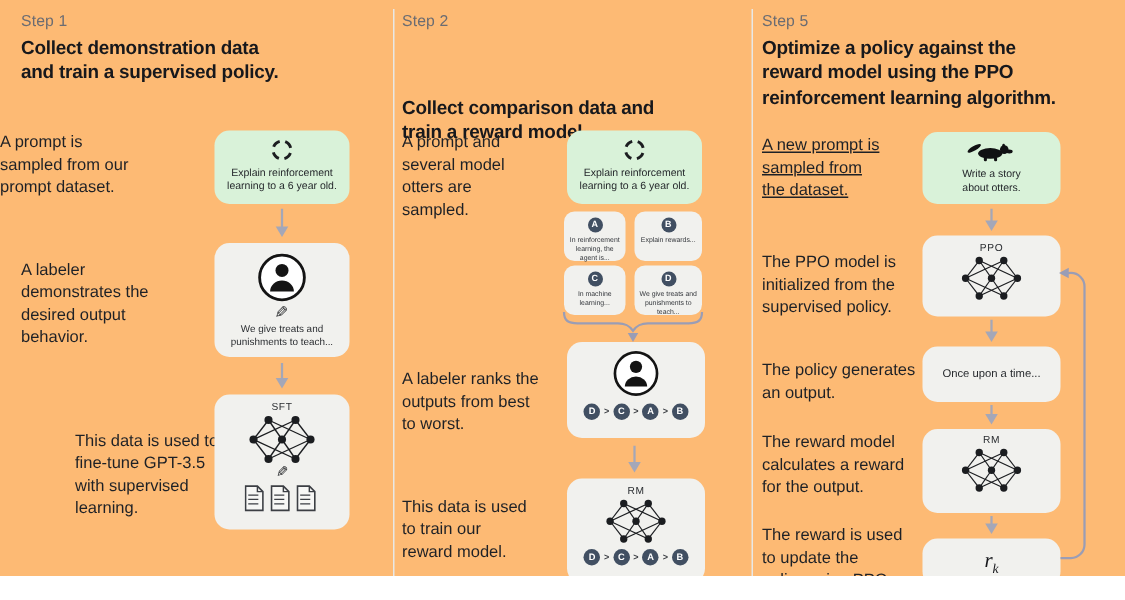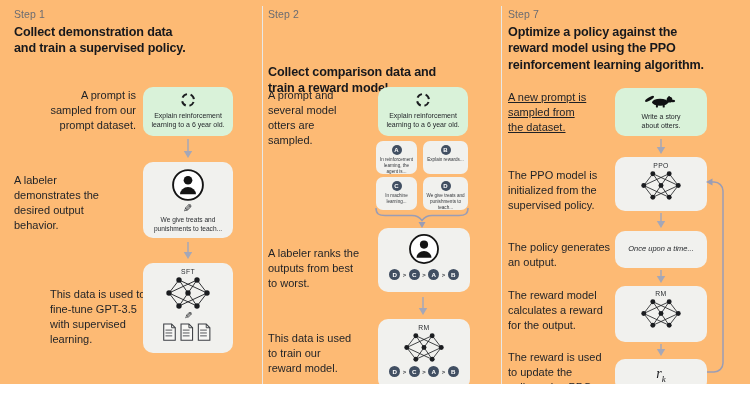--- a/index.html
+++ b/index.html
@@ -34,21 +34,21 @@
 
 <div id="canvas">
 
   <div class="sep" style="left:262px;"></div>
   <div class="sep" style="left:501px;"></div>
 
   <div class="abs step-label" style="left:14px;top:8px;">Step 1</div>
   <div class="abs headline" style="left:14px;top:24px;">Collect demonstration data
 and train a supervised policy.</div>
 
-  <div class="abs tblock" style="left:14px;top:88px;text-align:right;">A prompt is
+  <div class="abs tblock" style="left:0;top:88px;">A prompt is
 sampled from our
 prompt dataset.</div>
 
   <div class="box green" style="left:143px;top:87px;width:90px;height:49px;">
     <svg width="16" height="16" viewBox="0 0 18 18" style="margin-top:5px;">
       <circle cx="9" cy="9" r="6.7" fill="none" stroke="#1b1d20" stroke-width="2.2" stroke-dasharray="6.3 4.2" transform="rotate(20 9 9)"></circle>
     </svg>
     <div class="boxtext">Explain reinforcement
 learning to a 6 year old.</div>
   </div>
@@ -238,21 +238,21 @@
       <span class="rank-chip">D</span>
       <span class="rank-sep">&gt;</span>
       <span class="rank-chip">C</span>
       <span class="rank-sep">&gt;</span>
       <span class="rank-chip">A</span>
       <span class="rank-sep">&gt;</span>
       <span class="rank-chip">B</span>
     </div>
   </div>
 
-  <div class="abs step-label" style="left:508px;top:8px;">Step 7</div>
+  <div class="abs step-label" style="left:508px;top:8px;">Step 5</div>
   <div class="abs headline" style="left:508px;top:24px;">Optimize a policy against the
 reward model using the PPO
 reinforcement learning algorithm.</div>
 
   <div class="abs tblock" style="left:508px;top:90px;text-decoration:underline;">A new prompt is
 sampled from
 the dataset.</div>
 
   <div class="box green" style="left:615px;top:88px;width:92px;height:48px;">
     <svg width="34" height="16" viewBox="0 0 40 18" style="margin-top:5px;">
@@ -310,21 +310,21 @@
 
   <svg class="arr abs" style="left:655px;top:213px;" width="12" height="16">
     <line x1="6" y1="0" x2="6" y2="8.5"></line>
       <polygon points="1.8,8 10.2,8 6,15"></polygon>
   </svg>
 
   <div class="abs tblock" style="left:508px;top:240px;">The policy generates
 an output.</div>
 
   <div class="box gray" style="left:615px;top:231px;width:92px;height:37px;justify-content:center;">
-    <div class="boxtext" style="font-size:7.5px;margin-top:0;font-style:italic;">Once upon a time...</div>
+    <div class="boxtext" style="font-size:7.5px;margin-top:0;">Once upon a time...</div>
   </div>
 
   <svg class="arr abs" style="left:655px;top:270px;" width="12" height="14">
     <line x1="6" y1="0" x2="6" y2="6.5"></line>
       <polygon points="1.8,6 10.2,6 6,13"></polygon>
   </svg>
 
   <div class="abs tblock" style="left:508px;top:288px;">The reward model
 calculates a reward
 for the output.</div>

